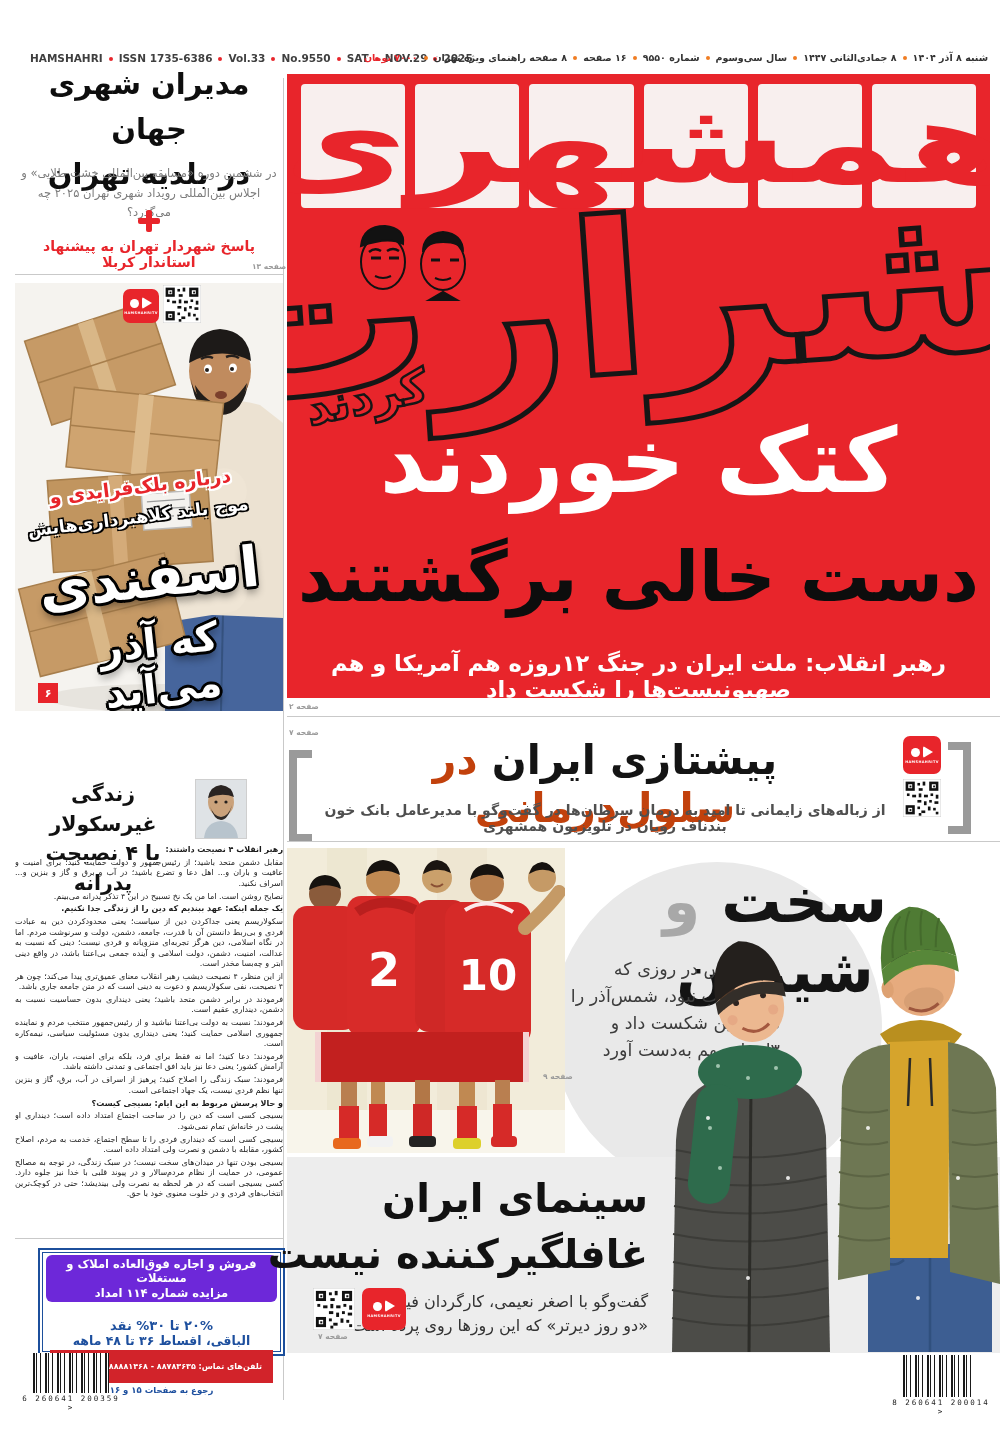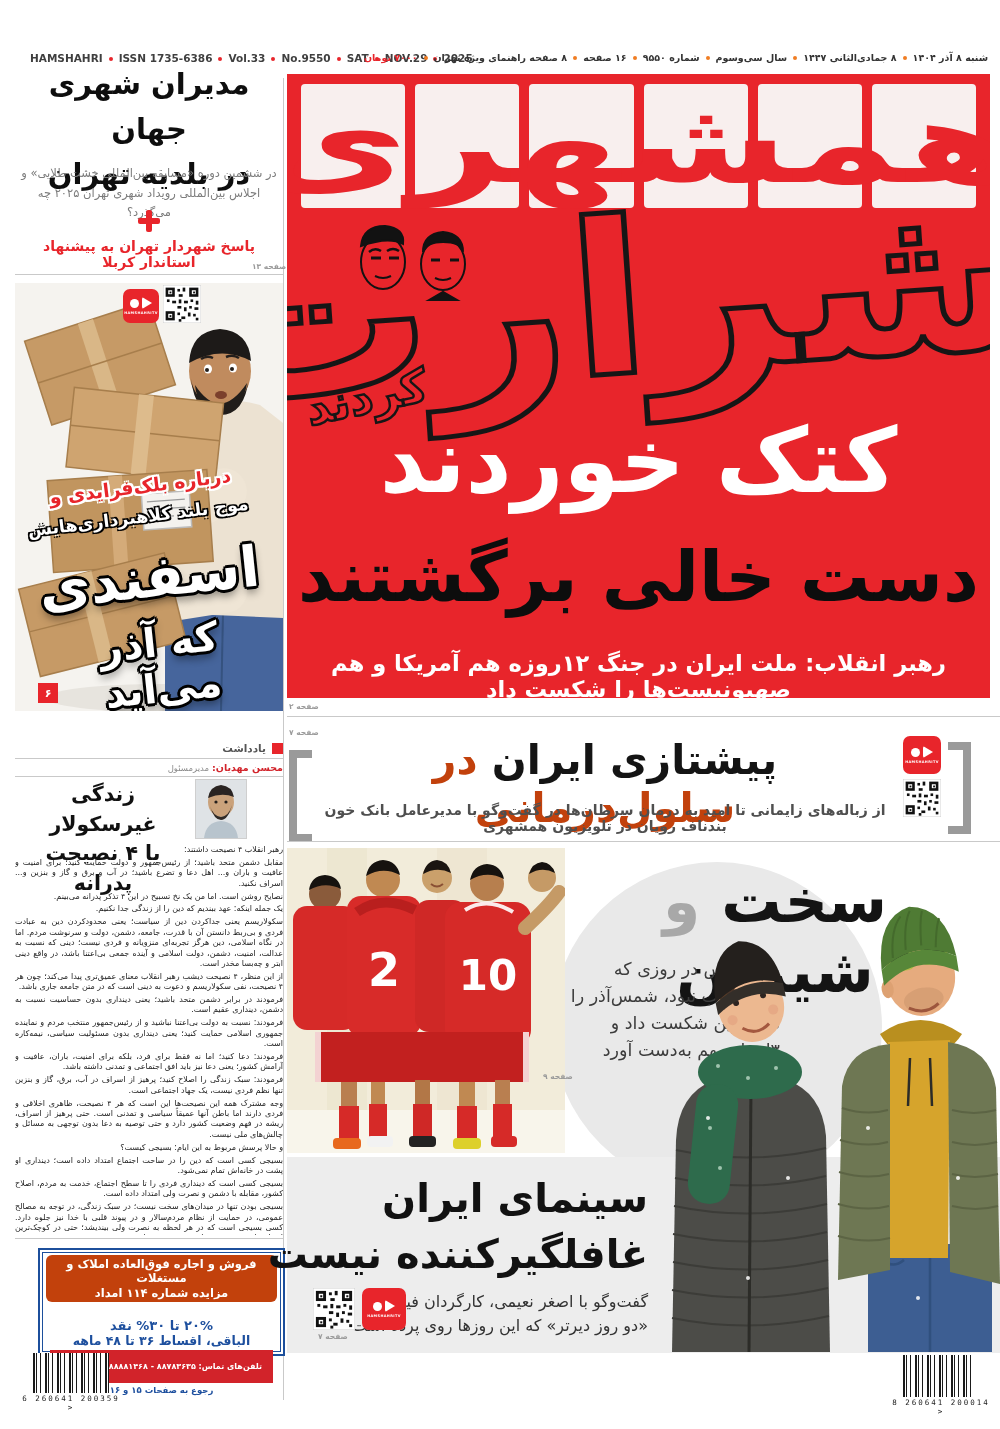--- a/index.html
+++ b/index.html
@@ -37,25 +37,25 @@
   .tvlogo .shapes{display:flex;align-items:center;gap:3px;}
   .tvlogo .dot{width:9px;height:9px;border-radius:50%;background:#fff;}
   .tvlogo .tri{width:0;height:0;border-top:6px solid transparent;border-bottom:6px solid transparent;
       border-left:10px solid #fff;border-radius:2px;}
   .tvlogo .lbl{font-size:3.5px;color:#fff;letter-spacing:.4px;font-weight:bold;}
   
   .brk-l{width:15px;height:76px;border-left:8px solid #9a9a9a;border-top:8px solid #9a9a9a;border-bottom:8px solid #9a9a9a;}
   .brk-r{width:15px;height:76px;border-right:8px solid #9a9a9a;border-top:8px solid #9a9a9a;border-bottom:8px solid #9a9a9a;}
   
   .note-p{margin:0 0 2.5px 0;font-size:8px;line-height:1.3;color:#1b1b1b;text-align:justify;}
-  .note-p.b{font-weight:normal;}
+  .note-p.b{font-weight:bold;}
   
   #adbox{position:absolute;left:38px;top:1248px;width:243px;height:104px;border:2px solid #1c4f9c;
       box-shadow:inset 0 0 0 2px #fff, inset 0 0 0 3px #1c4f9c;background:#fff;text-align:center;direction:rtl;}
-  #adbox .band{margin:5px 6px 2px 6px;background:#c2410c;color:#fff;border-radius:6px;
+  #adbox .band{margin:5px 6px 2px 6px;background:#6d28d9;color:#fff;border-radius:6px;
       font-size:11.5px;font-weight:bold;line-height:1.25;padding:2px 2px;}
   #adbox .l1{color:#1d4f9e;font-weight:bold;font-size:13px;margin-top:16px;}
   #adbox .l2{color:#1d4f9e;font-weight:bold;font-size:12.5px;}
   #adbox .pill{margin:2px 10px 0 10px;background:#d2232a;color:#fff;border-radius:0;
       font-size:8px;font-weight:bold;padding:12px 0;}
   #adbox .ft{color:#1d4f9e;font-size:8.5px;font-weight:bold;margin-top:2px;}
   
   .barcode{background:repeating-linear-gradient(90deg,#1a1a1a 0 2px,#fff 2px 3px,#1a1a1a 3px 4px,#fff 4px 7px,
       #1a1a1a 7px 8px,#fff 8px 12px);}
   .bc-digits{font-family:"DejaVu Sans Mono",monospace;font-size:7.5px;color:#222;letter-spacing:2px;text-align:center;}
@@ -203,32 +203,20 @@
          font-size:19px;transform:rotate(-7deg);">درباره بلک‌فرایدی و</div>
     <div class="abs rtl outline-b" style="left:8px;top:224px;width:230px;text-align:center;font-weight:bold;
          font-size:17.5px;transform:rotate(-7deg);text-shadow:1.5px 1.5px 0 #000,-1.5px 1.5px 0 #000,1.5px -1.5px 0 #000,-1.5px -1.5px 0 #000;">موج بلند کلاهبرداری‌هایش</div>
     <div class="abs rtl outline-b" style="left:8px;top:262px;width:252px;text-align:center;font-weight:bold;
          font-size:56px;transform:rotate(-6deg);">اسفندی</div>
     <div class="abs rtl outline-b" style="left:30px;top:336px;width:232px;text-align:center;font-weight:bold;
          font-size:40px;transform:rotate(-6deg);">که آذر می‌آید</div>
     <div class="abs badge6" style="left:23px;top:400px;width:20px;height:20px;">۶</div>
   </div>
 
-  <div class="abs rtl" style="left:15px;top:742px;width:268px;">
-    <div style="display:flex;align-items:center;gap:6px;">
-      <div style="width:11px;height:11px;background:#e8252b;"></div>
-      <div style="font-size:10.5px;color:#555;font-weight:bold;">یادداشت</div>
-    </div>
-    <div class="rule" style="margin-top:4px;"></div>
-    <div style="margin-top:3px;font-size:9.5px;">
-      <span style="color:#d2232a;font-weight:bold;">محسن مهدیان:</span>
-      <span style="color:#8a8a8a;font-size:8.5px;">مدیرمسئول</span>
-    </div>
-    <div class="rule" style="margin-top:3px;"></div>
-  </div>
   <div class="abs" style="left:195px;top:779px;width:50px;height:58px;border:1px solid #cfcfcf;background:#e9e6e2;overflow:hidden;">
     <svg viewBox="0 0 50 58" width="50" height="58">
       <rect width="50" height="58" fill="#dfe3e6"></rect>
       <ellipse cx="25" cy="22" rx="13" ry="15" fill="#caa27b"></ellipse>
       <path d="M12 18 Q14 6 25 5 Q36 6 38 17 Q26 12 12 18 Z" fill="#2a2422"></path>
       <path d="M14 26 Q18 40 25 40 Q32 40 36 25 Q33 36 25 37 Q17 36 14 26 Z" fill="#302a26"></path>
       <circle cx="20" cy="22" r="1.6" fill="#241f1c"></circle>
         <circle cx="30" cy="22" r="1.6" fill="#241f1c"></circle>
       <path d="M8 58 Q10 42 25 41 Q40 42 42 58 Z" fill="#b8c4cd"></path>
     </svg>
@@ -242,21 +230,20 @@
     <p class="note-p b">رهبر انقلاب ۴ نصیحت داشتند:</p>
     <p class="note-p">مقابل دشمن متحد باشید؛ از رئیس‌جمهور و دولت حمایت کنید؛ برای امنیت و عافیت و باران و... اهل دعا و تضرع باشید؛ در آب و برق و گاز و بنزین و... اسراف نکنید.</p>
     <p class="note-p">نصایح روشن است. اما من یک نخ تسبیح در این ۴ تذکر پدرانه می‌بینم.</p>
     <p class="note-p b">یک جمله اینکه: عهد ببندیم که دین را از زندگی جدا نکنیم.</p>
     <p class="note-p">سکولاریسم یعنی جداکردن دین از سیاست؛ یعنی محدودکردن دین به عبادت فردی و بی‌ربط دانستن آن با قدرت، جامعه، دشمن، دولت و سرنوشت مردم. اما در نگاه اسلامی، دین هرگز تجربه‌ای منزویانه و فردی نیست؛ دینی که نسبت به عدالت، امنیت، دشمن، دولت اسلامی و آینده جمعی بی‌اعتنا باشد، در واقع دینی ابتر و چه‌بسا مخدر است.</p>
     <p class="note-p">از این منظر، ۴ نصیحت دیشب رهبر انقلاب معنای عمیق‌تری پیدا می‌کند؛ چون هر ۴ نصیحت، نفی سکولاریسم و دعوت به دینی است که در متن جامعه جاری باشد.</p>
     <p class="note-p">فرمودند در برابر دشمن متحد باشید؛ یعنی دینداری بدون حساسیت نسبت به دشمن، دینداری عقیم است.</p>
     <p class="note-p">فرمودند: نسبت به دولت بی‌اعتنا نباشید و از رئیس‌جمهور منتخب مردم و نماینده جمهوری اسلامی حمایت کنید؛ یعنی دینداری بدون مسئولیت سیاسی، نیمه‌کاره است.</p>
     <p class="note-p">فرمودند: دعا کنید؛ اما نه فقط برای فرد، بلکه برای امنیت، باران، عافیت و آرامش کشور؛ یعنی دعا نیز باید افق اجتماعی و تمدنی داشته باشد.</p>
     <p class="note-p">فرمودند: سبک زندگی را اصلاح کنید؛ پرهیز از اسراف در آب، برق، گاز و بنزین تنها نظم فردی نیست، یک جهاد اجتماعی است.</p>
-    <p class="note-p">وجه مشترک همه این نصیحت‌ها این است که هر ۴ نصیحت، ظاهری اخلاقی و فردی دارند اما باطن آنها عمیقاً سیاسی و تمدنی است. حتی پرهیز از اسراف، ریشه در فهم وضعیت کشور دارد و حتی توصیه به دعا بدون توجهی به مسائل و چالش‌های ملی نیست.</p>
     <p class="note-p b">و حالا پرسش مربوط به این ایام: بسیجی کیست؟</p>
     <p class="note-p">بسیجی کسی است که دین را در ساحت اجتماع امتداد داده است؛ دینداری او پشت در خانه‌اش تمام نمی‌شود.</p>
     <p class="note-p">بسیجی کسی است که دینداری فردی را تا سطح اجتماع، خدمت به مردم، اصلاح کشور، مقابله با دشمن و نصرت ولی امتداد داده است.</p>
     <p class="note-p">بسیجی بودن تنها در میدان‌های سخت نیست؛ در سبک زندگی، در توجه به مصالح عمومی، در حمایت از نظام مردم‌سالار و در پیوند قلبی با خدا نیز جلوه دارد. کسی بسیجی است که در هر لحظه به نصرت ولی بیندیشد؛ حتی در کوچک‌ترین انتخاب‌های فردی و در خلوت معنوی خود با حق.</p>
 
   </div>
   <div class="abs rule" style="left:15px;top:1238px;width:268px;"></div>
 
   <div id="adbox">
     <div class="band">

